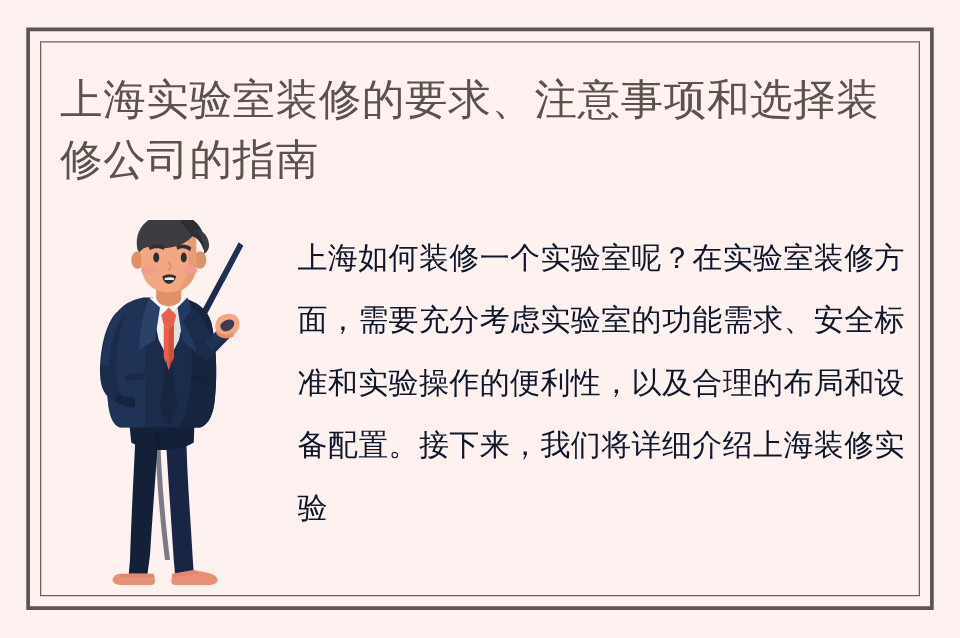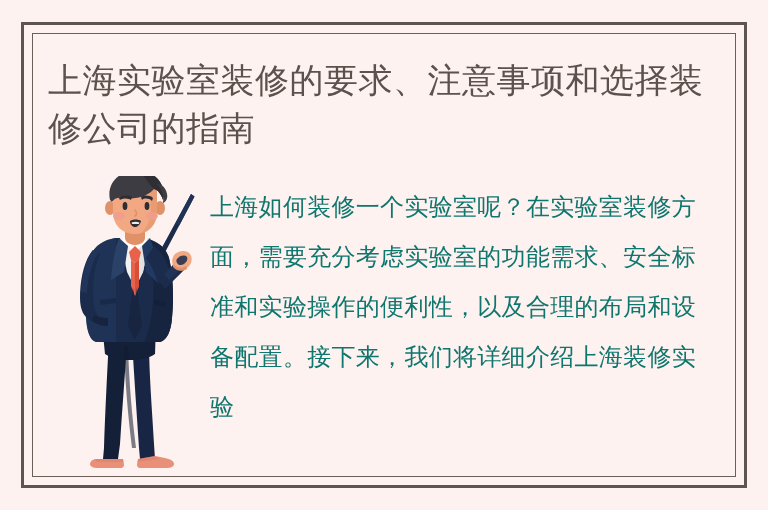--- a/index.html
+++ b/index.html
@@ -58,26 +58,26 @@
     font-size: 34px;
     line-height: 48px;
     letter-spacing: 0.5px;
     color: #5b524d;
     font-weight: 400;
     white-space: normal;
   }
 
   .body-text {
     position: absolute;
-    left: 210px;
+    left: 238px;
     top: 182px;
     width: 490px;
     font-size: 24px;
     line-height: 50px;
-    color: #0f766e;
+    color: #0f172a;
     letter-spacing: 0.3px;
   }
 
   
   .illustration {
     position: absolute;
     left: 60px;
     top: 176px;
     width: 150px;
     height: 300px;

